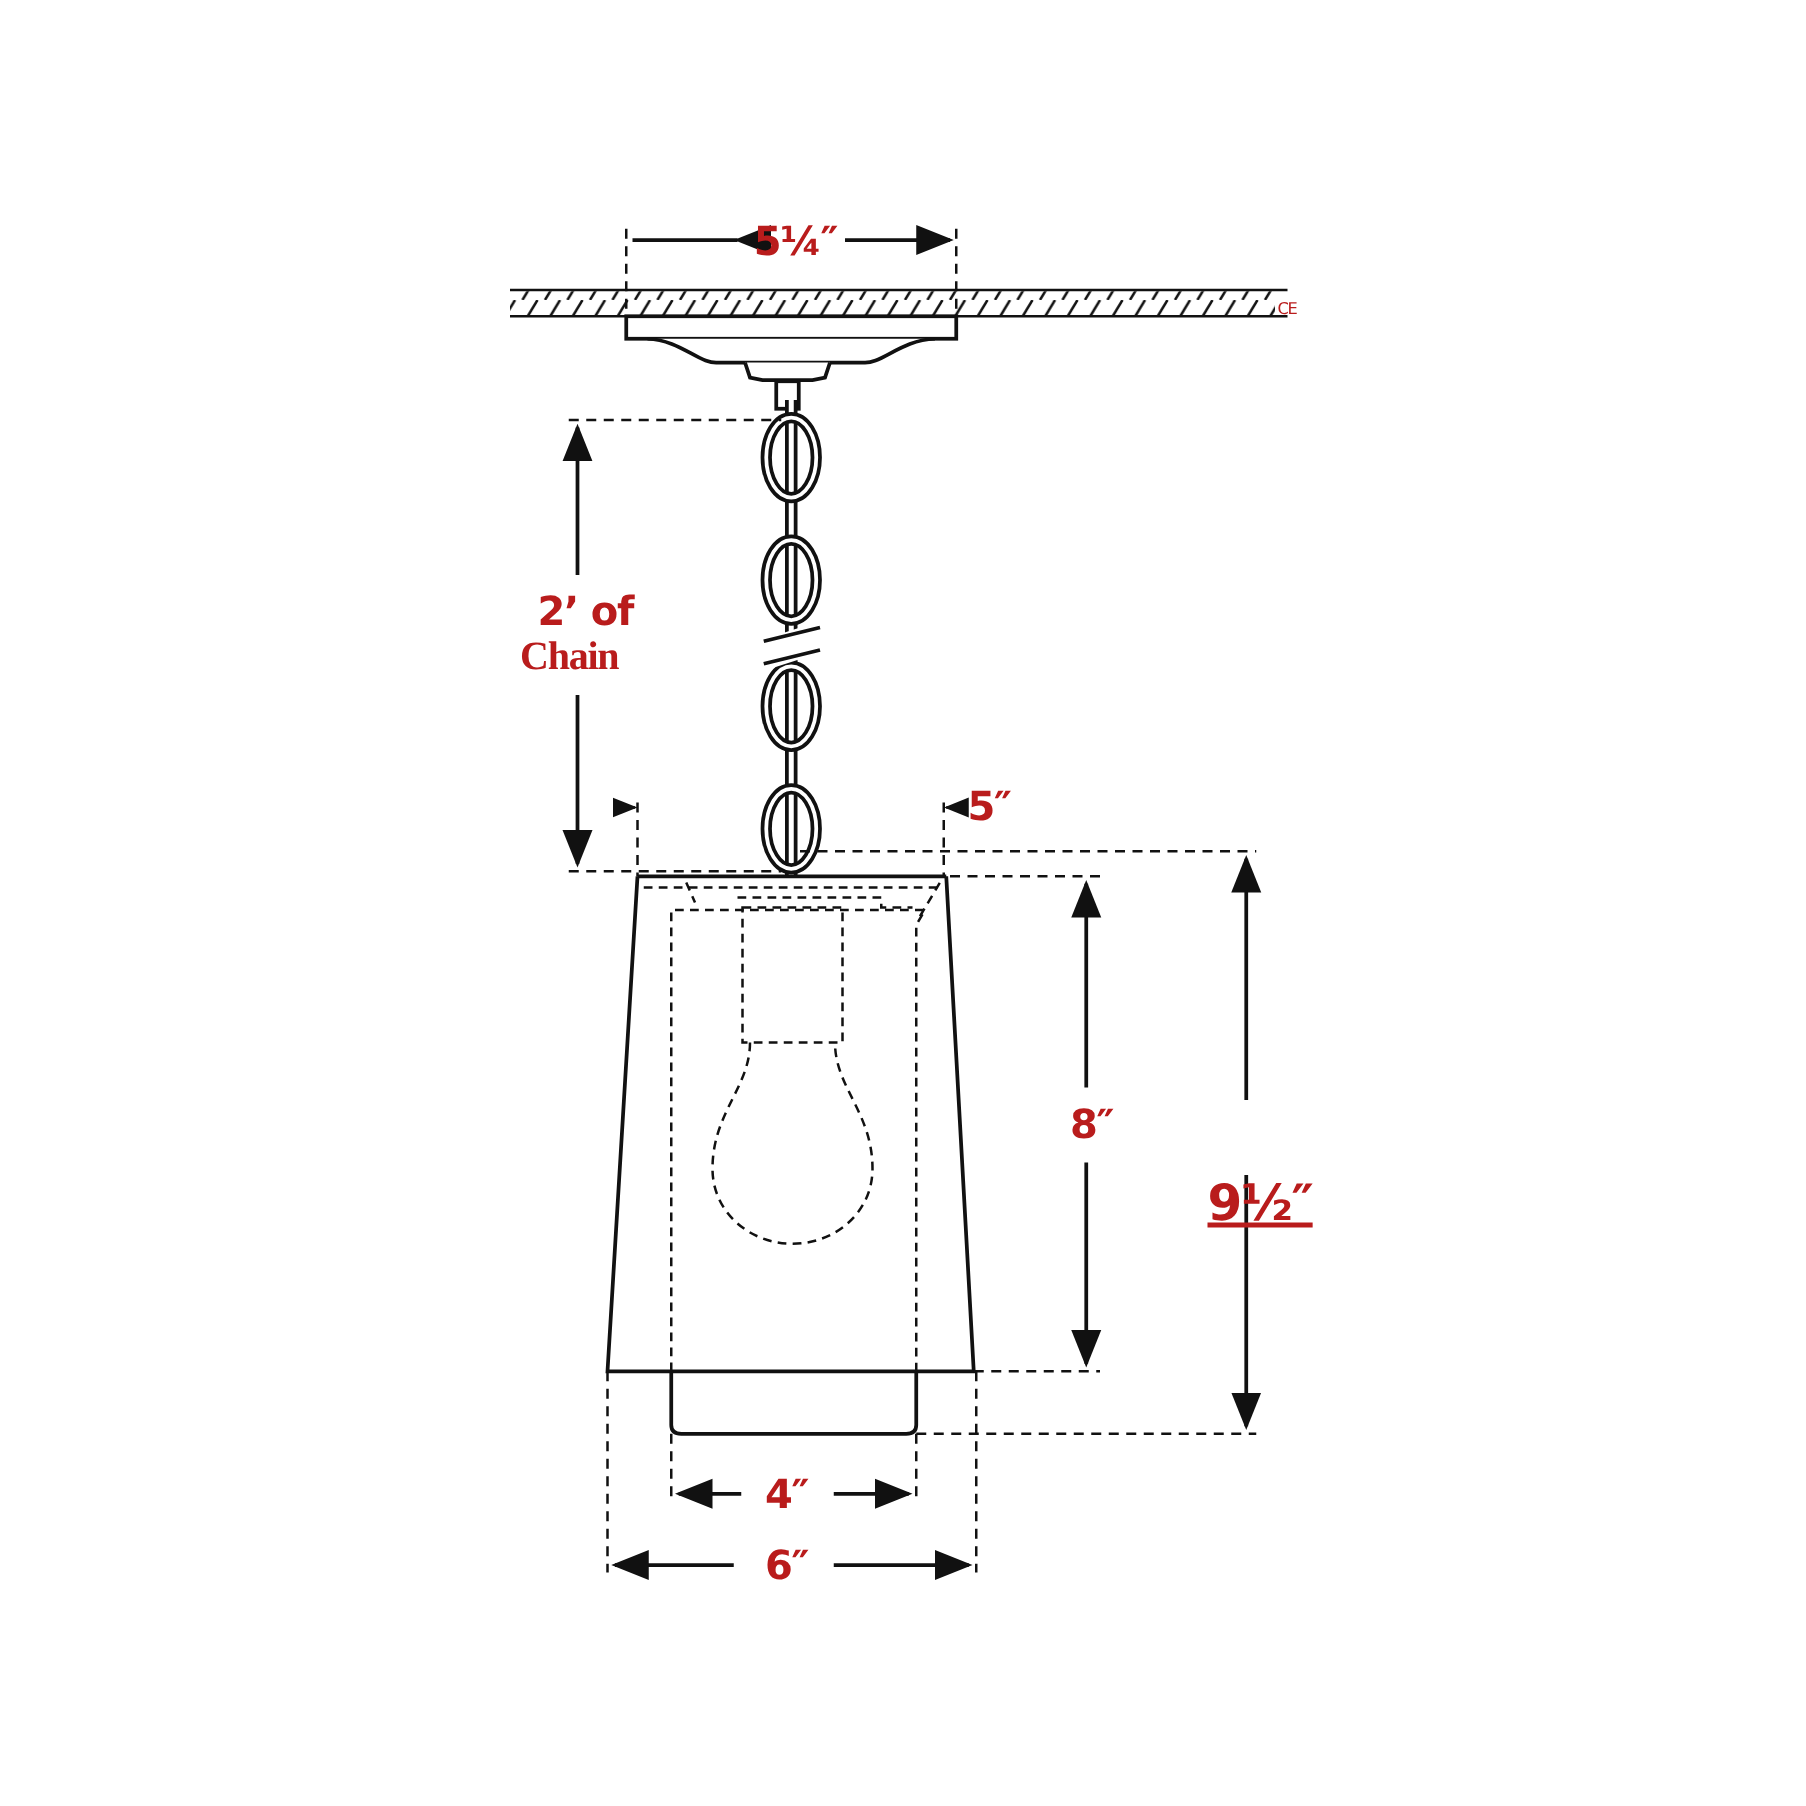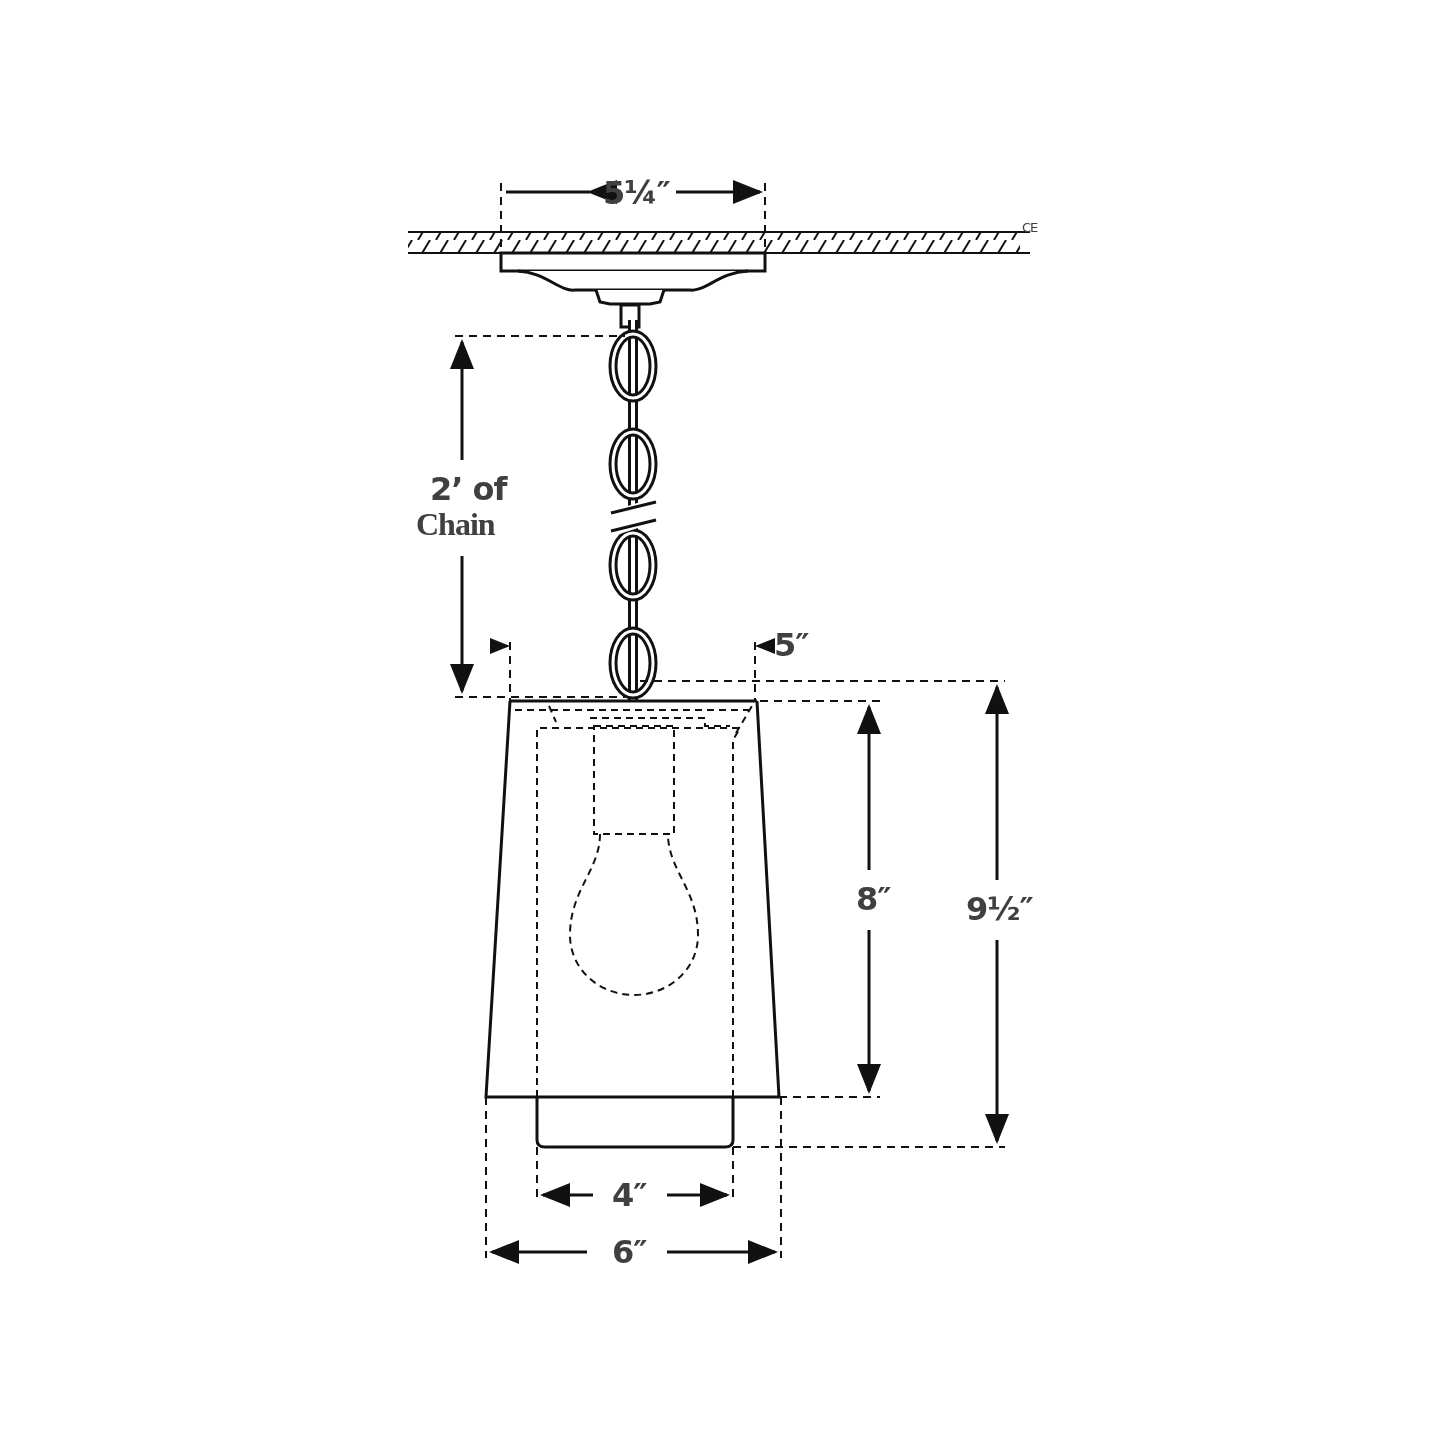--- a/index.html
+++ b/index.html
@@ -1,18 +1,18 @@
 <!DOCTYPE html>
 <html><head>
 <meta charset="utf-8">
 <style>
   html, body { margin:0; padding:0; background:#ffffff; }
   body { width:1445px; height:1445px; position:relative; overflow:hidden; font-family:"DejaVu Sans", sans-serif; }
   svg { position:absolute; left:0; top:0; }
-  .lbl { position:absolute; font-family:"DejaVu Sans", sans-serif; font-weight:bold; color:#404040; letter-spacing:-1px; white-space:nowrap; }
+  .lbl { position:absolute; font-family:"DejaVu Sans", sans-serif; font-weight:bold; color:#b91c1c; letter-spacing:-1px; white-space:nowrap; }
 </style>
 </head>
 <body>
 
 <svg width="1445" height="1445" viewBox="0 0 1445 1445">
   <defs>
     <pattern id="hatch" width="18" height="20" patternUnits="userSpaceOnUse">
       <line x1="4" y1="20" x2="16" y2="0" stroke="#111" stroke-width="2"></line>
     </pattern>
     <marker id="arr" markerWidth="10" markerHeight="10" refX="9" refY="5" orient="auto">
@@ -102,21 +102,21 @@
     <line x1="733" y1="1147" x2="733" y2="1200"></line>
     <line x1="486" y1="1097" x2="486" y2="1258"></line>
     <line x1="781" y1="1097" x2="781" y2="1258"></line>
   </g>
   <line x1="593" y1="1195" x2="543" y2="1195" stroke="#111" stroke-width="3" marker-end="url(#arr)"></line>
   <line x1="667" y1="1195" x2="727" y2="1195" stroke="#111" stroke-width="3" marker-end="url(#arr)"></line>
   <line x1="587" y1="1252" x2="492" y2="1252" stroke="#111" stroke-width="3" marker-end="url(#arr)"></line>
   <line x1="667" y1="1252" x2="775" y2="1252" stroke="#111" stroke-width="3" marker-end="url(#arr)"></line>
 </svg>
 
-<div class="lbl" style="left:1022px;top:220px;font-size:13px;font-weight:normal;">CE</div>
+<div class="lbl" style="left:1022px;top:240px;font-size:13px;font-weight:normal;">CE</div>
 <div class="lbl" style="left:603px;top:174px;font-size:32px;">5¼″</div>
 <div class="lbl" style="left:430px;top:470px;font-size:32px;">2’ of</div>
 <div class="lbl" style="left:416px;top:506px;font-size:32px;font-family:Liberation Serif, serif;">Chain</div>
 <div class="lbl" style="left:774px;top:626px;font-size:32px;">5″</div>
 <div class="lbl" style="left:856px;top:880px;font-size:32px;">8″</div>
-<div class="lbl" style="left:966px;top:890px;font-size:32px;">9½″</div>
+<div class="lbl" style="left:966px;top:940px;font-size:40px;text-decoration:underline;">9½″</div>
 <div class="lbl" style="left:612px;top:1176px;font-size:32px;">4″</div>
 <div class="lbl" style="left:612px;top:1233px;font-size:32px;">6″</div>
 
 </body></html>

